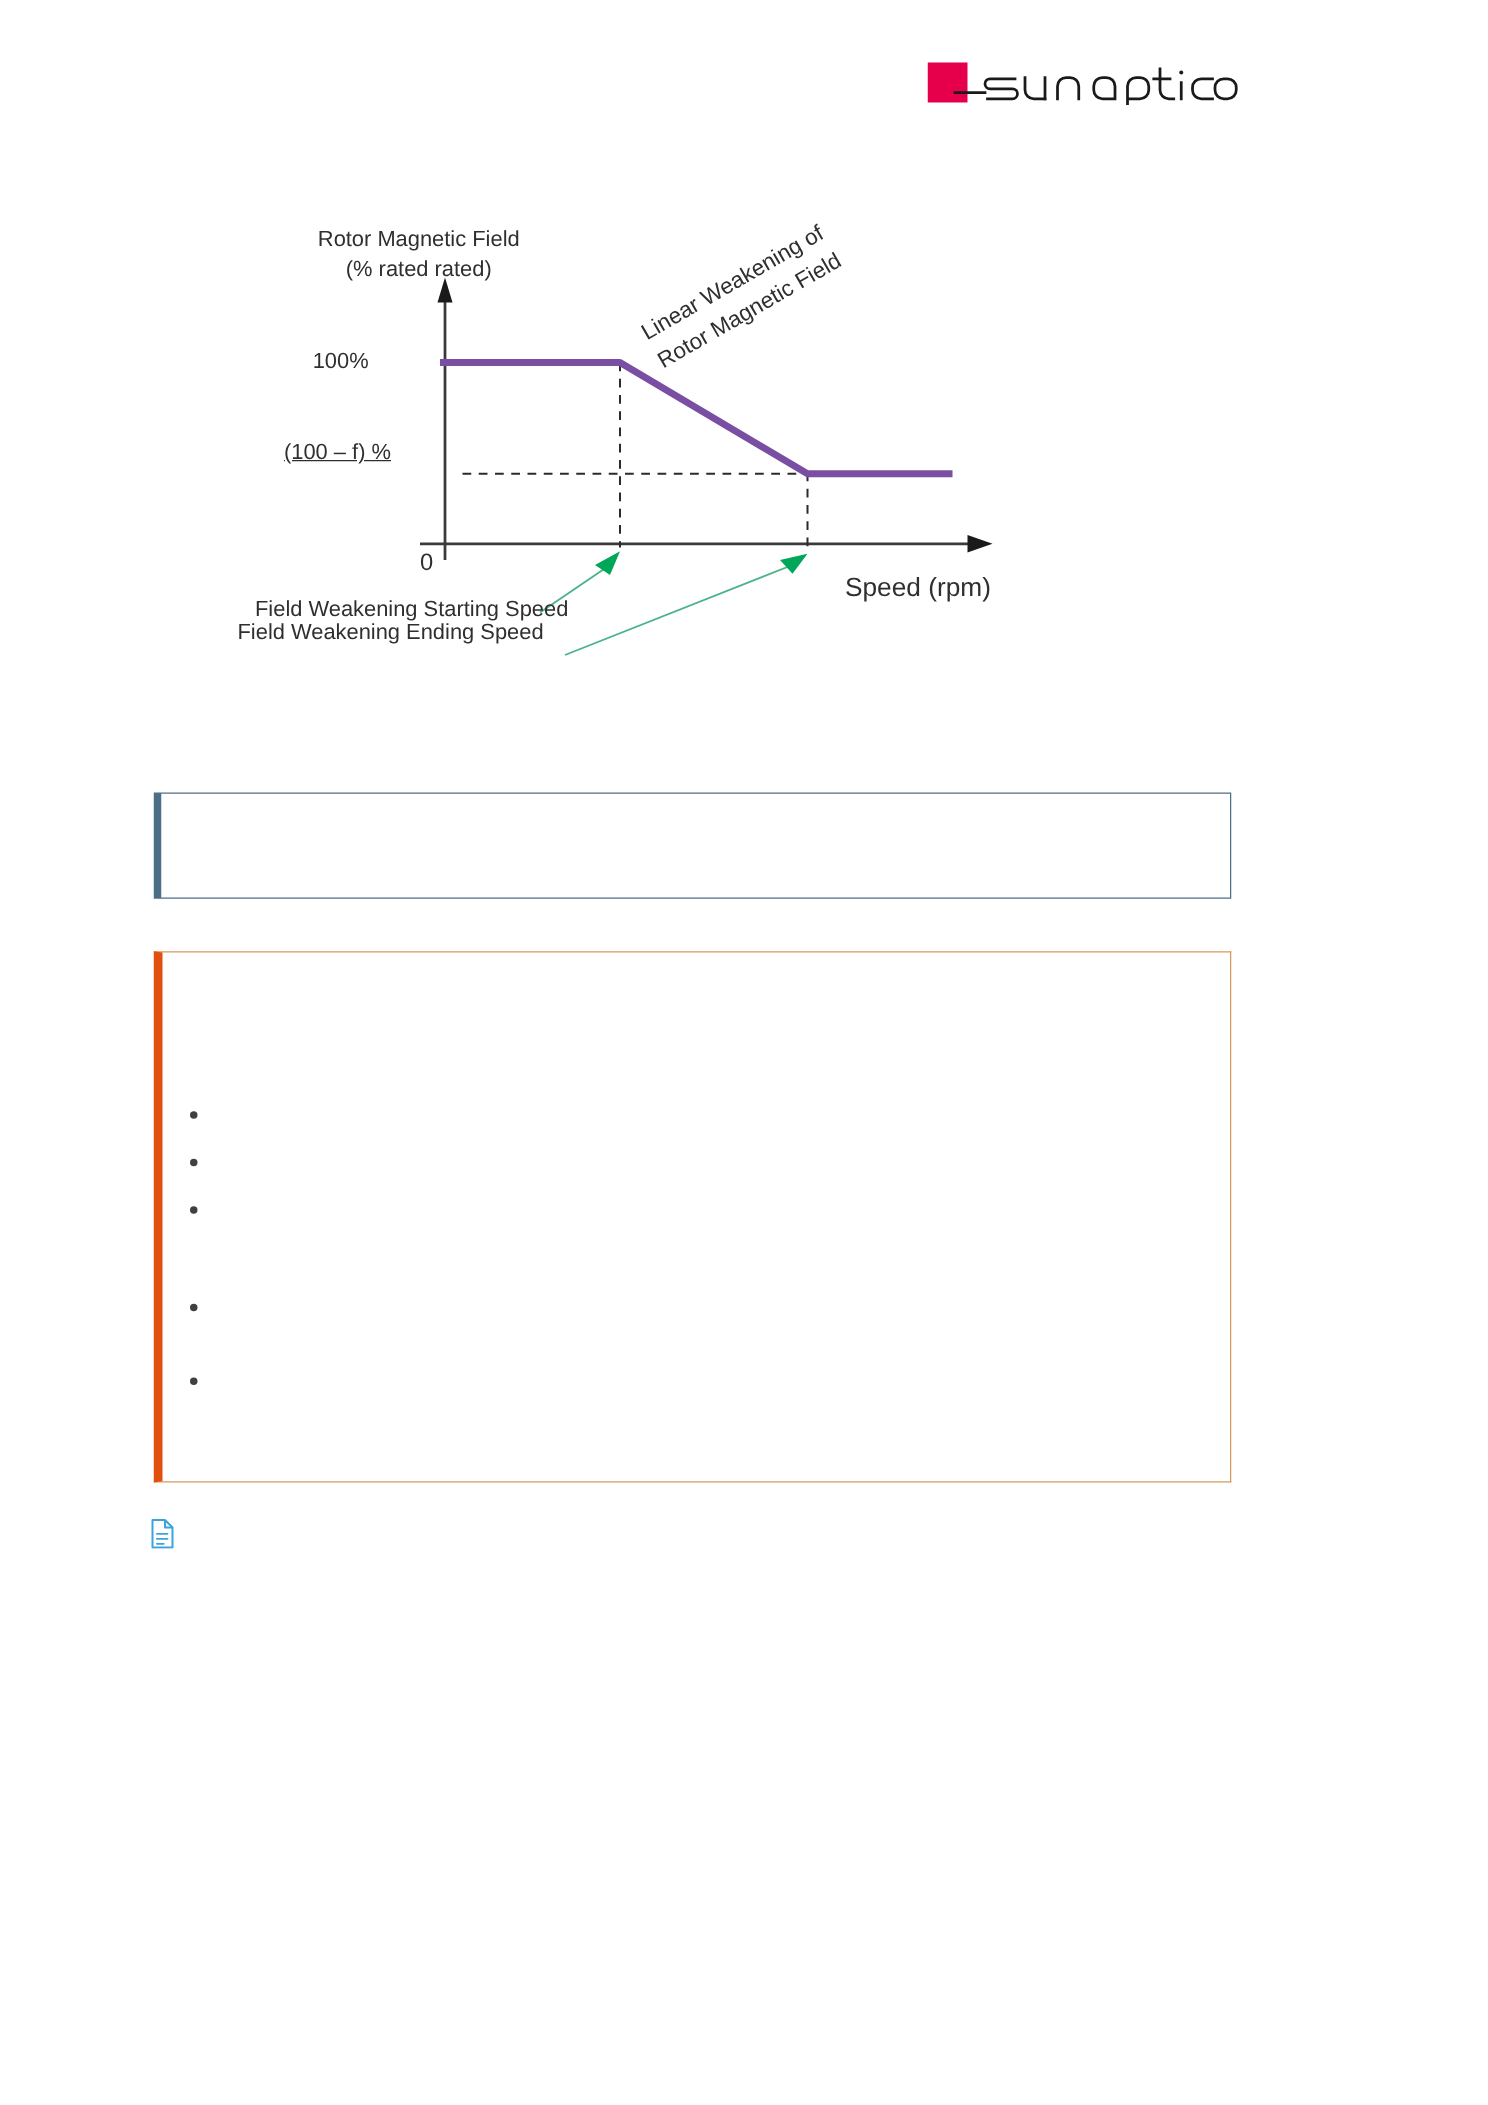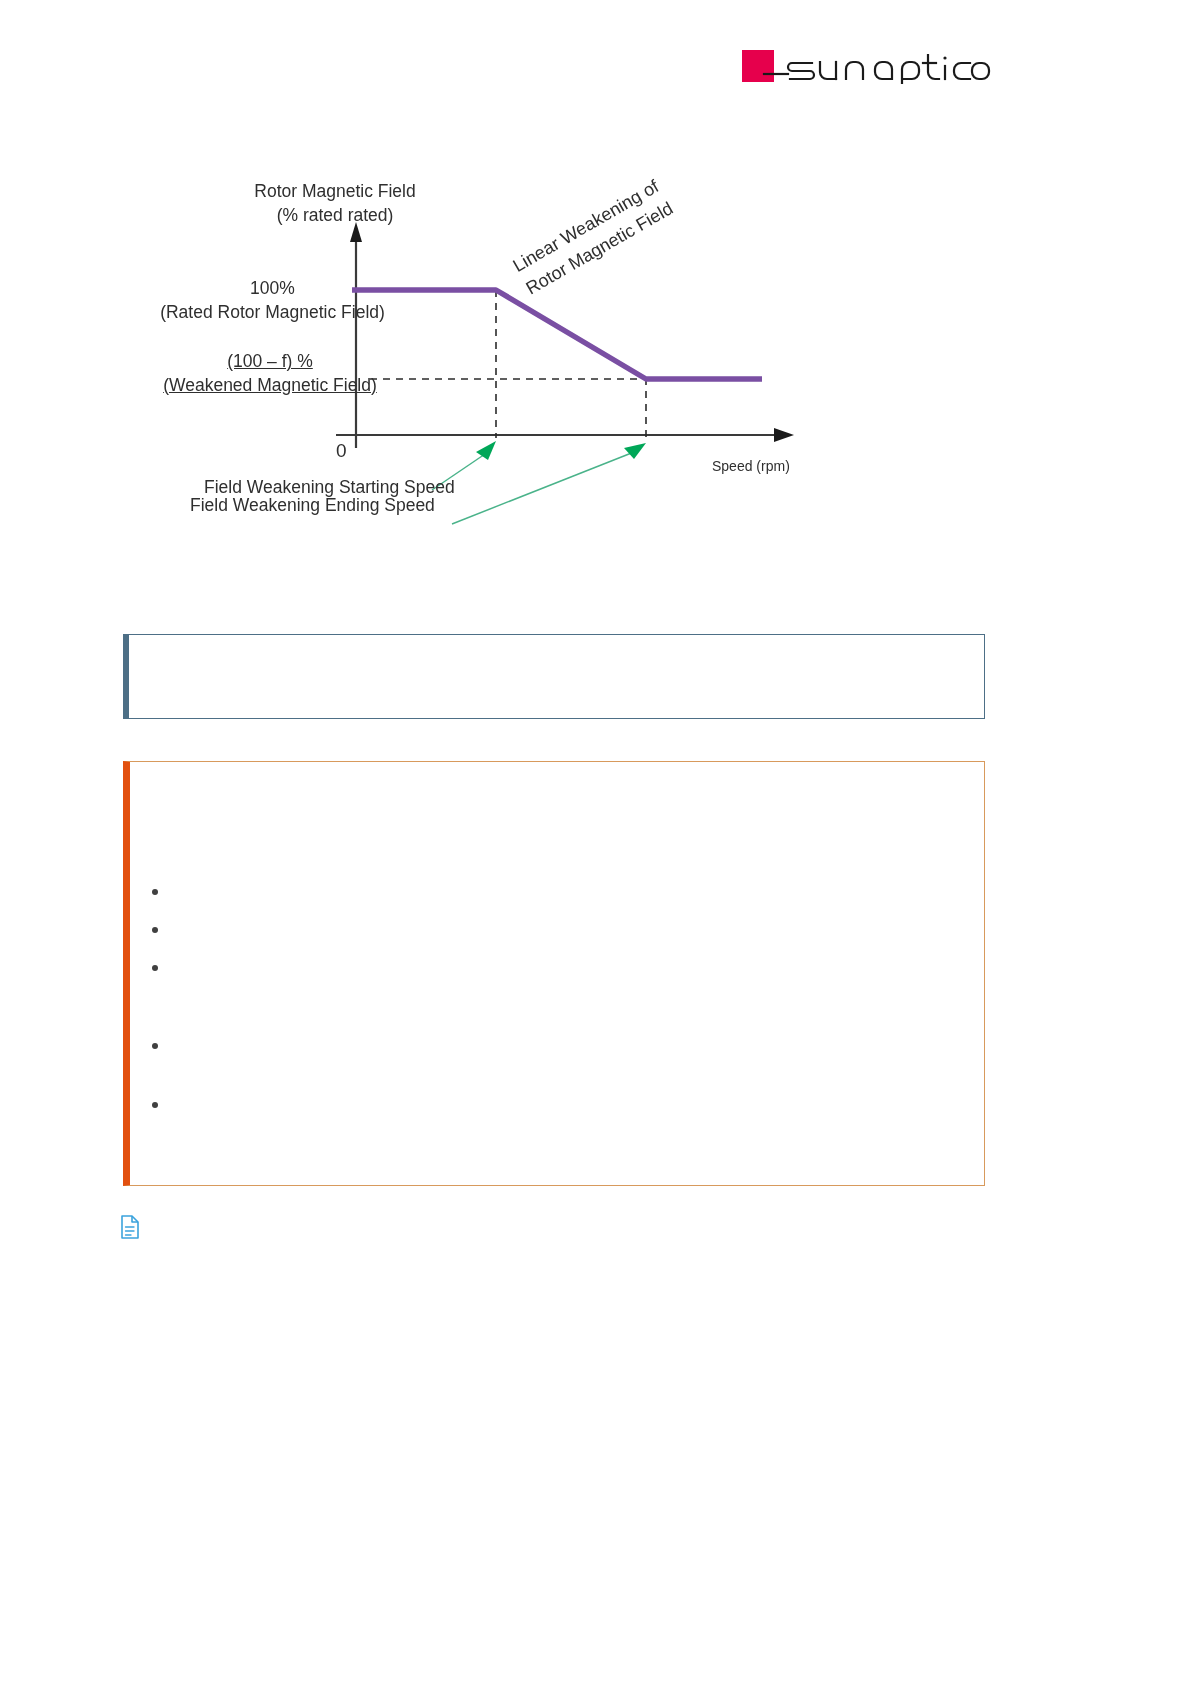--- a/index.html
+++ b/index.html
@@ -64,23 +64,23 @@
     width: 360px;
     text-align: center;
     text-decoration: underline;
   }
   #label-zero {
     left: 236px;
     top: 278px;
     font-size: 19px;
   }
   #label-speed {
-    left: 612px;
+    left: 576px;
     top: 297px;
-    font-size: 14px;
+    font-size: 21px;
   }
   #label-start {
     left: 92px;
     top: 316px;
     margin-left: 12px;
   }
   #label-end {
     left: 90px;
     top: 334px;
   }
@@ -226,26 +226,24 @@
     </g>
   </svg>
 
   <div class="fig-label center" id="axis-title-wrap">
     <div>Rotor Magnetic Field</div>
     <div>(% rated rated)</div>
   </div>
 
   <div class="fig-label" id="label-100">
     <div>100%</div>
-    <div>(Rated Rotor Magnetic Field)</div>
   </div>
 
   <div class="fig-label" id="label-weak">
     <div>(100 – f) %</div>
-    <div>(Weakened Magnetic Field)</div>
   </div>
 
   <div class="fig-label" id="label-zero">0</div>
 
   <div class="fig-label" id="label-speed">Speed (rpm)</div>
 
   <div class="diag-text">
     <div>Linear Weakening of</div>
     <div>Rotor Magnetic Field</div>
   </div>

